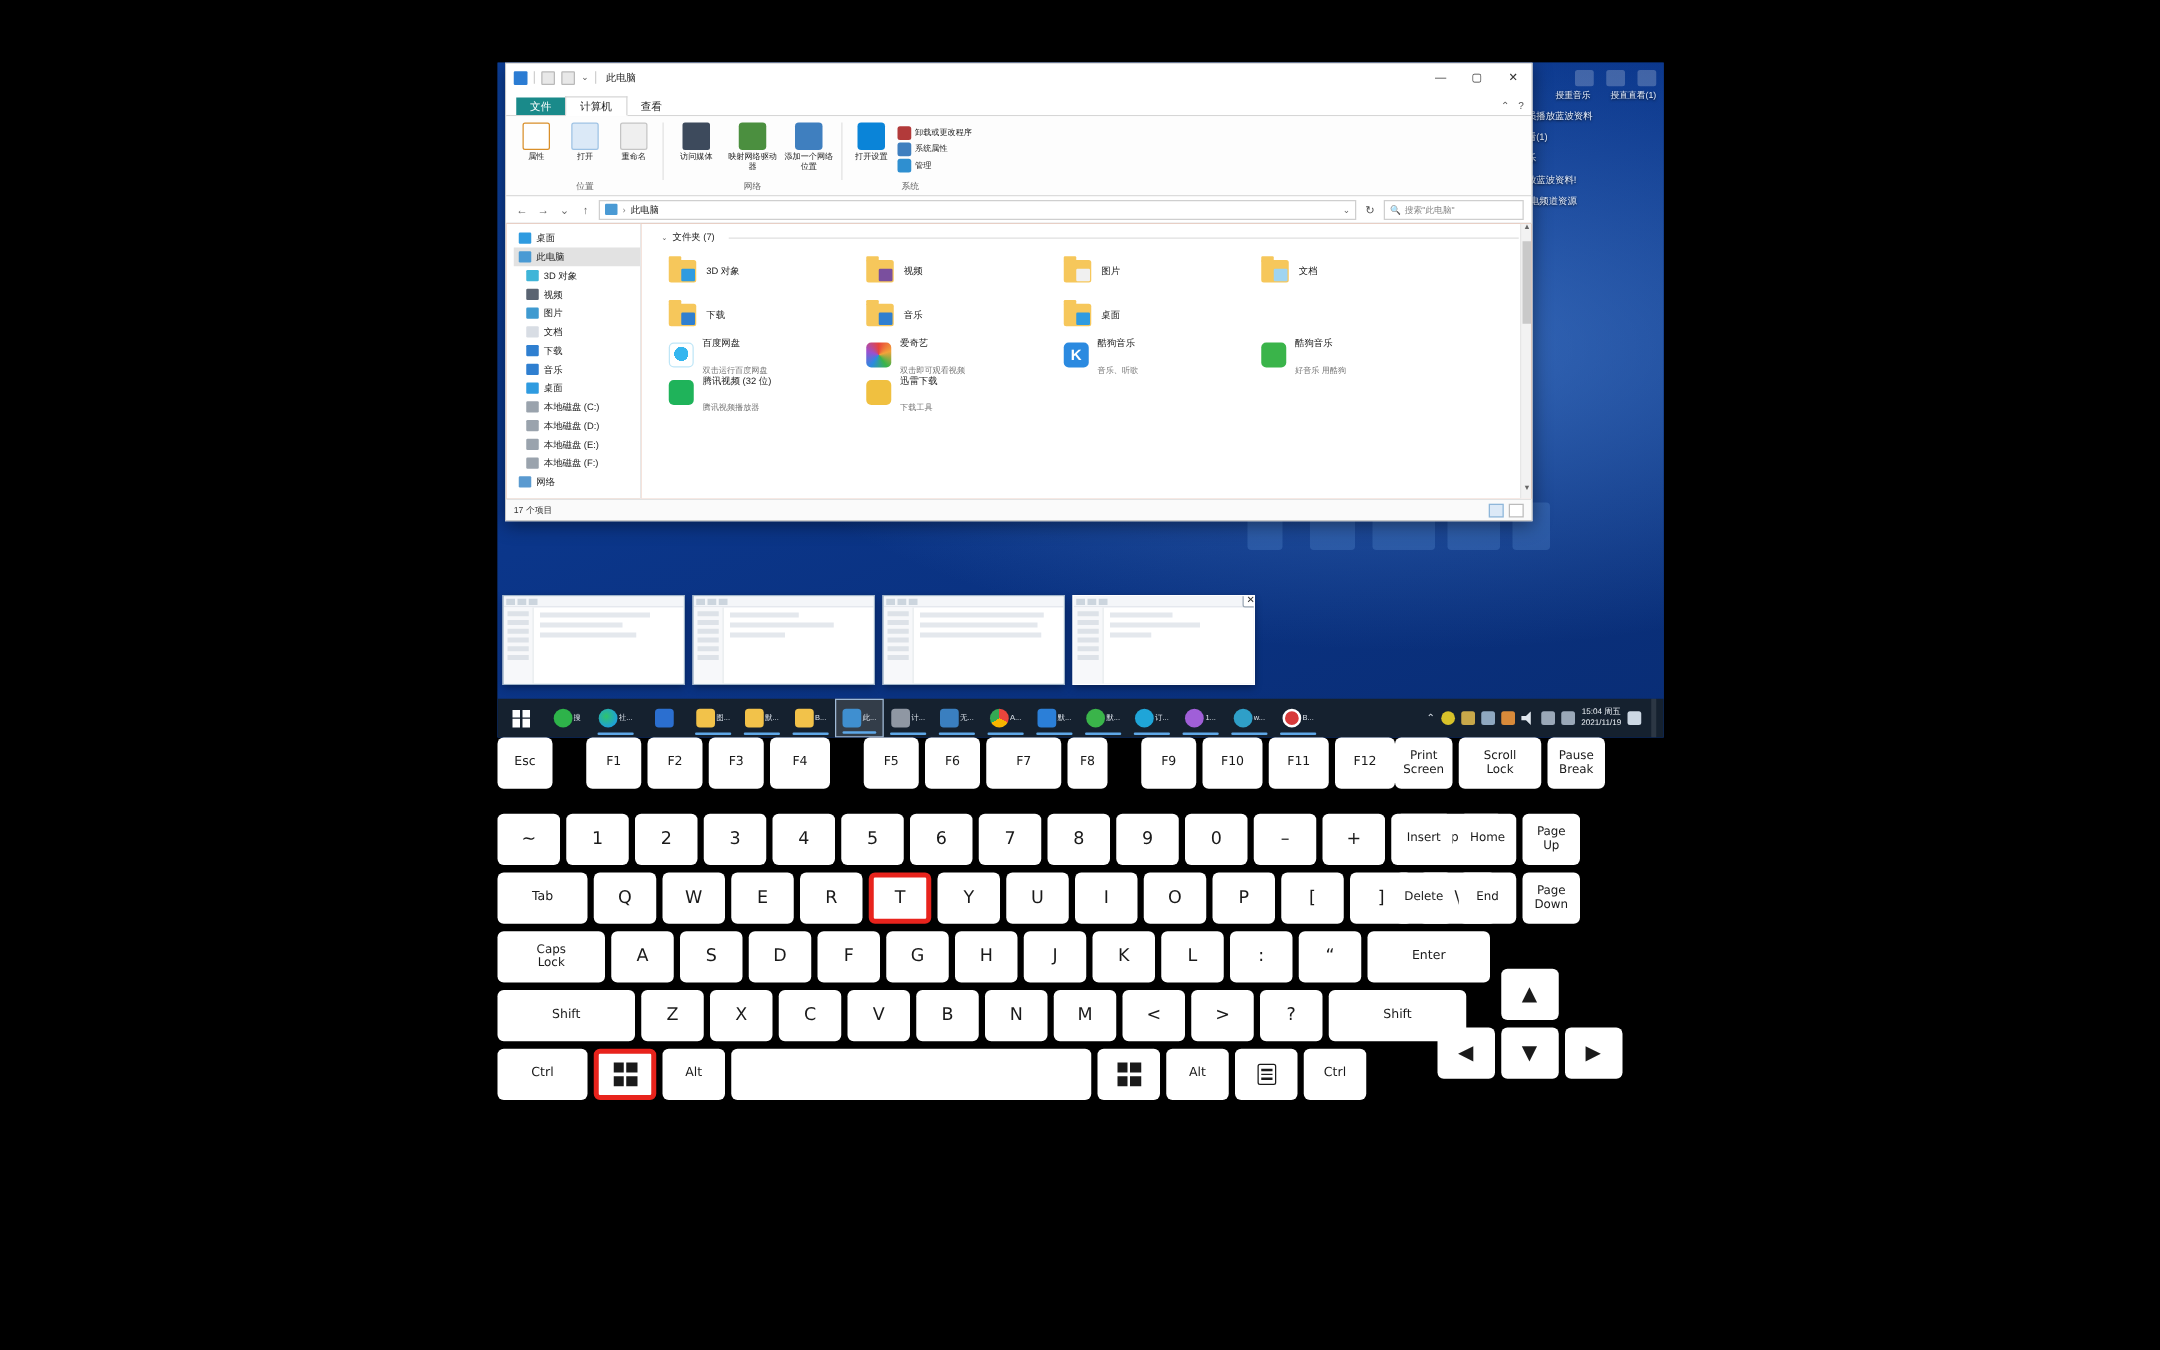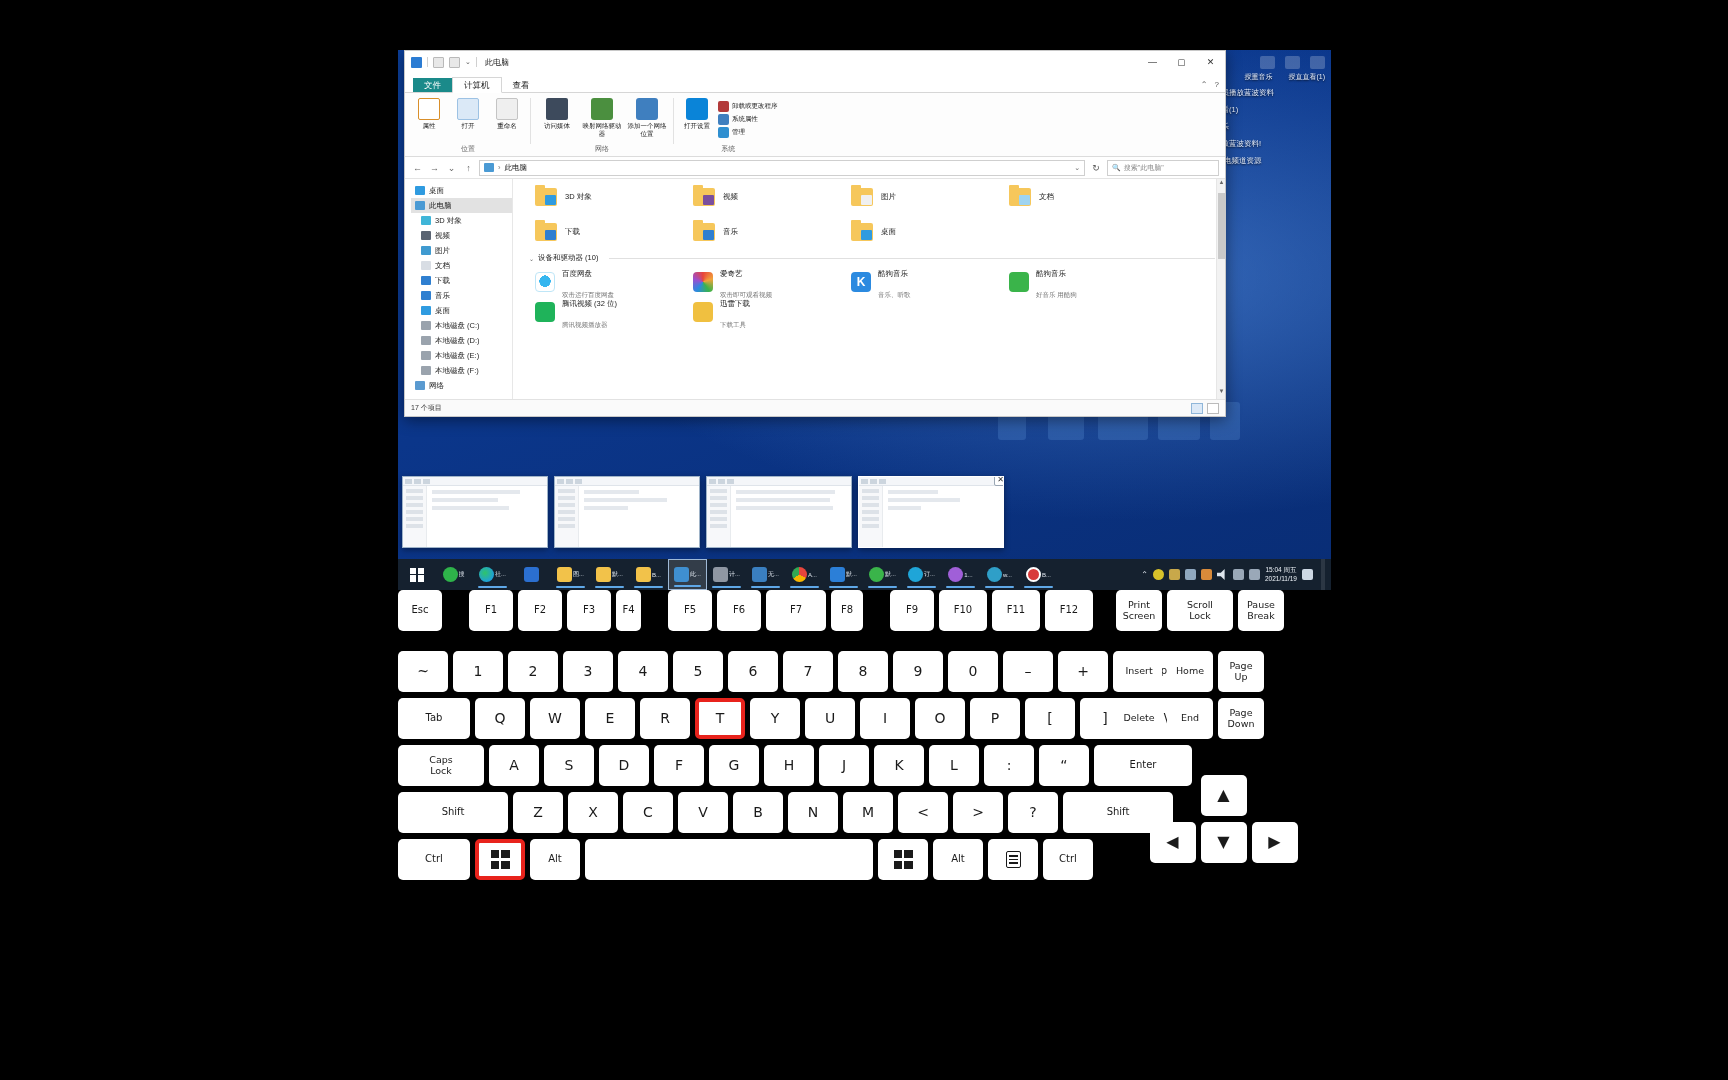--- a/index.html
+++ b/index.html
@@ -451,20 +451,25 @@
             <span class="sic2" style="background:#9aa3ad"></span>
             <span>本地磁盘 (F:)</span>
           </div>
           <div class="side-item">
             <span class="sic2" style="background:#5a9ad0"></span>
             <span>网络</span>
           </div>
         </div>
 
         <div class="ex-main">
+          <div class="grp-head">
+            <span class="chev">⌄</span>
+            <span>文件夹 (7)</span>
+            <span class="rule"></span>
+          </div>
 
           <div class="tiles">
             <div class="tile">
               <span class="folder">
                   <span class="ov"></span>
                 </span>
               <span class="nm">3D 对象</span>
             </div>
             <div class="tile">
               <span class="folder">
@@ -497,25 +502,20 @@
               <span class="nm">音乐</span>
             </div>
             <div class="tile">
               <span class="folder">
                   <span class="ov" style="background:#2f9be0"></span>
                 </span>
               <span class="nm">桌面</span>
             </div>
           </div>
 
-          <div class="grp-head" style="padding-top:4px;">
-            <span class="chev">⌄</span>
-            <span>设备和驱动器 (10)</span>
-            <span class="rule"></span>
-          </div>
 
           <div class="tiles">
             <div class="dev">
               <span class="di" style="background:radial-gradient(circle at 50% 45%, #35b6ef 0 42%, #fff 43%);border:1px solid #bfe6f7;"></span>
               <span class="dt">
                 <span class="d1">百度网盘</span><br>
                 <span class="d2">双击运行百度网盘</span>
               </span>
             </div>
             <div class="dev">
@@ -783,21 +783,21 @@
 
   <div class="keyboard">
     <div class="kb-main">
 
       <div class="kb-row">
         <div class="key small" style="width:44px">Esc</div>
         <div class="gap"></div>
         <div class="key small" style="width:44px">F1</div>
         <div class="key small" style="width:44px">F2</div>
         <div class="key small" style="width:44px">F3</div>
-        <div class="key small" style="width:25px">F4</div>
+        <div class="key small" style="width:48px">F4</div>
         <div class="gap"></div>
         <div class="key small" style="width:44px">F5</div>
         <div class="key small" style="width:44px">F6</div>
         <div class="key small" style="width:60px">F7</div>
         <div class="key small" style="width:32px">F8</div>
         <div class="gap"></div>
         <div class="key small" style="width:44px">F9</div>
         <div class="key small" style="width:48px">F10</div>
         <div class="key small" style="width:48px">F11</div>
         <div class="key small" style="width:48px">F12</div>

